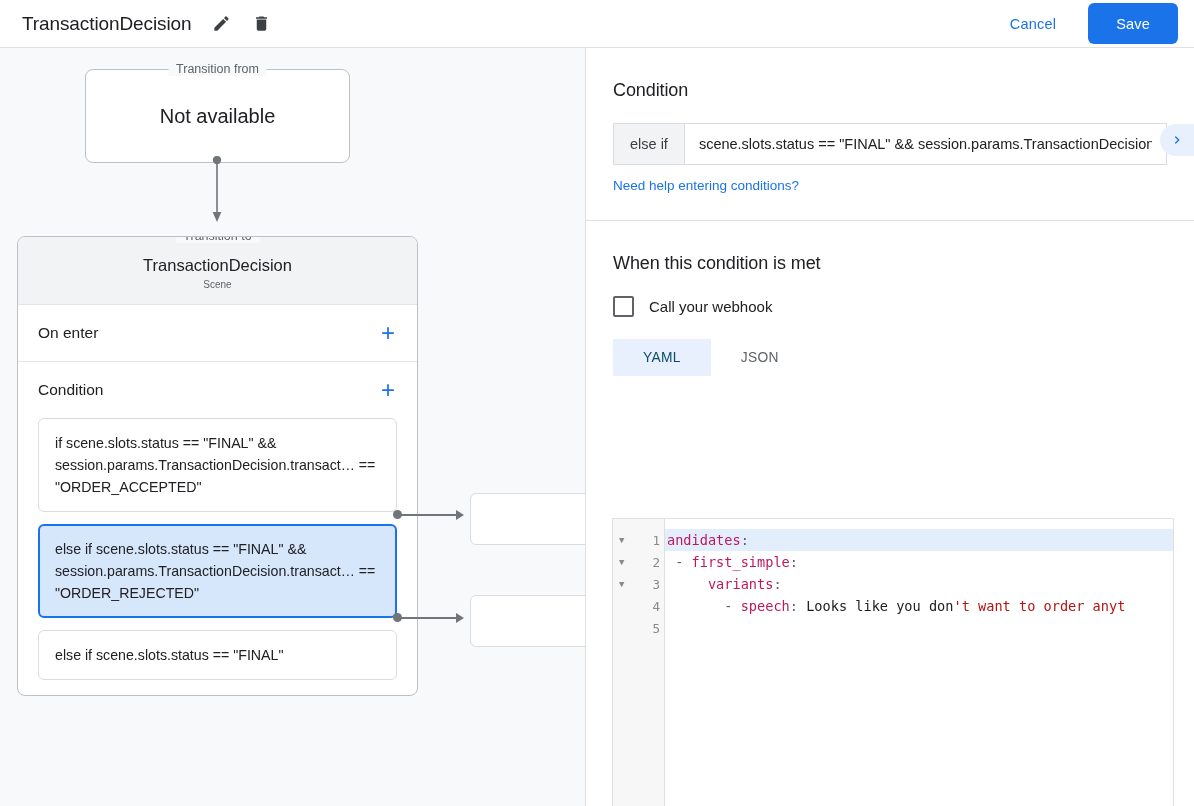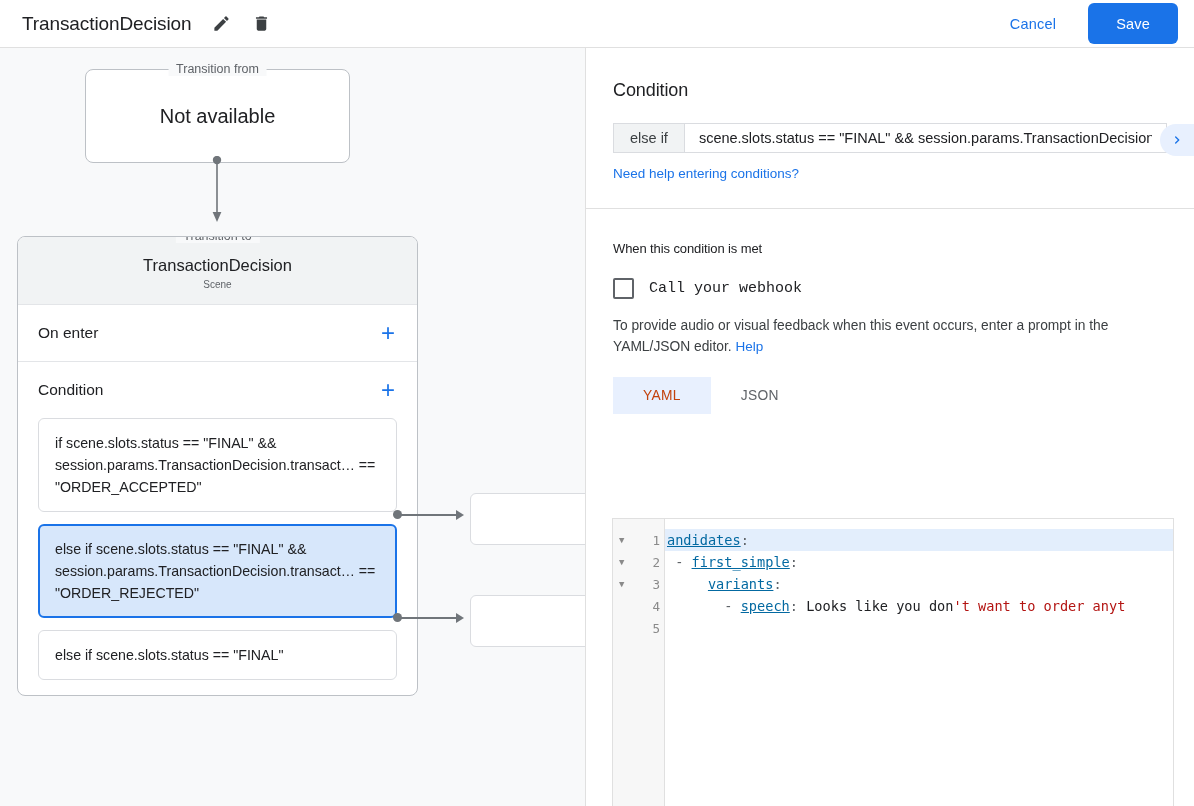--- a/index.html
+++ b/index.html
@@ -208,21 +208,21 @@
   .expander {
     position: absolute;
     right: 0px; top: 76px;
     width: 34px; height: 32px;
     background: #e8f0fe;
     border-radius: 16px 0 0 16px;
     display: flex; align-items: center; justify-content: center;
     cursor: pointer;
   }
 
-  .cond-row { display: flex; width: 100%; height: 30px; }
+  .cond-row { display: flex; width: 100%; height: 42px; }
   .cond-prefix {
     background: #f1f3f4;
     border: 1px solid #dadce0;
     border-right: none;
     display: flex; align-items: center; justify-content: center;
     padding: 0 16px;
     font-size: 14.5px; color: #3c4043;
     white-space: nowrap;
   }
   .cond-input {
@@ -232,41 +232,41 @@
     color: #202124;
     padding: 0 14px;
     font-family: inherit;
     outline: none;
     min-width: 0;
   }
   .link { color: #1a73e8; font-size: 13.5px; cursor: pointer; }
   .help-link { display: inline-block; margin-top: 13px; }
 
   .panel-h2 {
-    font-size: 13px;
+    font-size: 18px;
     color: #202124;
     padding-top: 32px;
     padding-bottom: 22px;
     letter-spacing: -.1px;
   }
   .chk-row { display: flex; align-items: center; margin-bottom: 22px; }
   .chk {
     width: 21px; height: 21px;
     border: 2px solid #5f6368;
     border-radius: 2px;
     background: #ffffff;
     cursor: pointer;
     flex: none;
   }
   .chk.checked {
     background: #4285f4;
     border-color: #4285f4;
     display: flex; align-items: center; justify-content: center;
   }
-  .chk-label { font-size: 15px; color: #202124; margin-left: 15px; font-family: Liberation Mono, monospace; }
+  .chk-label { font-size: 15px; color: #202124; margin-left: 15px; }
   .chk-label.bold { font-weight: 700; }
   .badge {
     background: #f0e2fa;
     color: #7b28bd;
     font-size: 11px;
     font-weight: 600;
     letter-spacing: .5px;
     padding: 4px 9px;
     border-radius: 3px;
     margin-left: 16px;
@@ -281,21 +281,21 @@
 
   
   .tabs { display: flex; }
   .tab {
     padding: 11px 30px;
     font-size: 13.8px;
     color: #5f6368;
     cursor: pointer;
     letter-spacing: .3px;
   }
-  .tab.active { background: #e8f0fe; color: #c2410c; font-weight: 500; }
+  .tab.active { background: #e8f0fe; color: #0c4a6e; font-weight: 500; }
 
   
   .editor {
     position: absolute;
     left: 612px; top: 470px;
     width: 562px; height: 336px;
     border: 1px solid #e0e0e0;
     background: #ffffff;
     overflow: hidden;
     display: flex;
@@ -327,21 +327,21 @@
   }
   .code {
     flex: 1;
     padding-top: 10px;
     white-space: pre;
     overflow: hidden;
     position: relative;
   }
   .code-line { height: 22px; line-height: 22px; padding-left: 2px; }
   .code-line.hl { background: #e3eefc; }
-  .k { color: #0369a1; text-decoration: underline; }
+  .k { color: #be185d; }
   .p { color: #5f6368; }
   .s { color: #b31412; }
   .t { color: #202124; margin-top: 11px; }
 </style>
 </head>
 <body>
 
 <div class="topbar">
   <div class="topbar-title">TransactionDecision</div>
   <div class="topbar-icons">
@@ -434,24 +434,20 @@
 
     <div class="panel-sec">
       <div class="panel-h2">When this condition is met</div>
 
       <div class="chk-row">
         <div class="chk"></div>
         <span class="chk-label">Call your webhook</span>
       </div>
 
 
-      <div class="desc">
-        <span>To provide audio or visual feedback when this event occurs, enter a prompt in the YAML/JSON editor.</span>
-        <a class="link">Help</a>
-      </div>
 
       <div class="tabs">
         <div class="tab active">YAML</div>
         <div class="tab">JSON</div>
       </div>
     </div>
 
   </div>
 
   <div class="editor">

